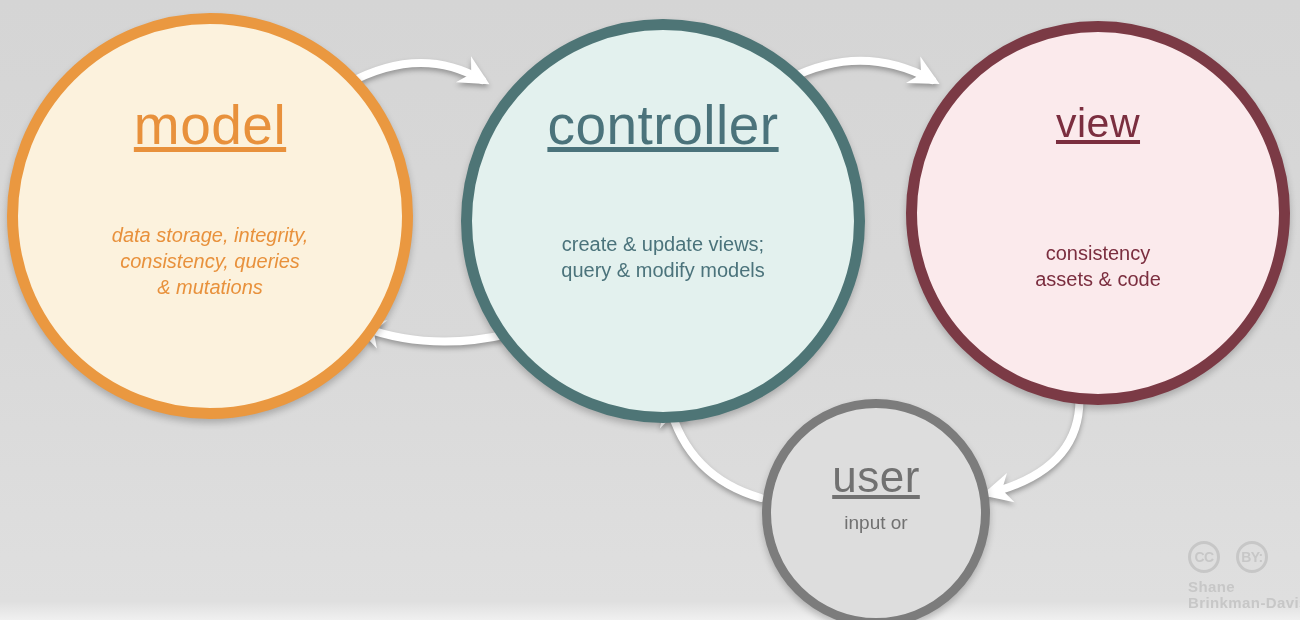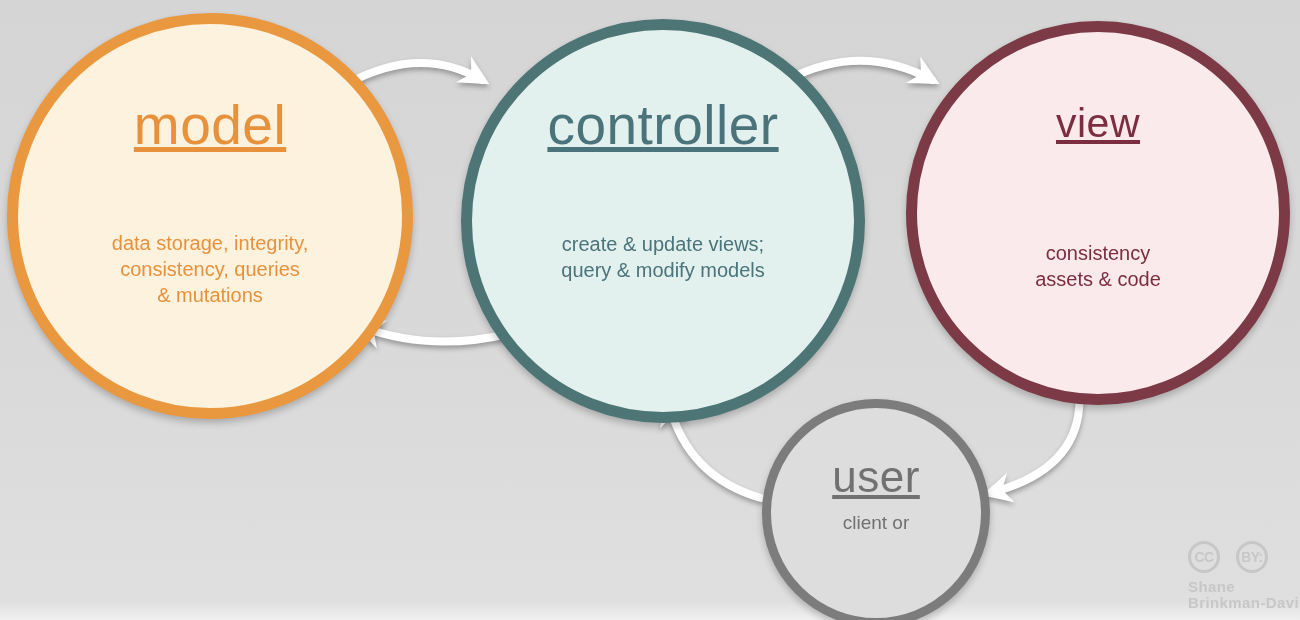--- a/index.html
+++ b/index.html
@@ -36,21 +36,21 @@
   .node-model      { left: 7px;   top: 13px;  width: 384px; height: 384px; border-width: 11px; }
   .node-controller { left: 461px; top: 19px;  width: 382px; height: 382px; border-width: 11px; }
   .node-view       { left: 906px; top: 21px;  width: 362px; height: 362px; border-width: 11px; }
   .node-user       { left: 762px; top: 399px; width: 210px; height: 210px; border-width: 9px;  }
 
   .node-model      .node-title { top: 71px;  font-size: 55px; line-height: 60px; }
   .node-controller .node-title { top: 65px;  font-size: 55px; line-height: 60px; }
   .node-view       .node-title { top: 61px;  font-size: 41px; line-height: 60px; }
   .node-user       .node-title { top: 45px;  font-size: 44px; line-height: 48px; }
 
-  .node-model      .node-desc { top: 206px; }
+  .node-model      .node-desc { top: 198px; font-style: italic; }
   .node-controller .node-desc { top: 201px; }
   .node-view       .node-desc { top: 208px; }
   .node-user       .node-desc { top: 102px; font-size: 19px; }
 
   
   .arrow-layer { position: absolute; left: 0; top: 0; }
   .arrow-layer path.arrow {
     fill: none;
     stroke-width: 8;
     stroke-linecap: round;
@@ -120,21 +120,21 @@
     <div class="node-title">view</div>
     <div class="node-desc">
       <div>consistency</div>
       <div>assets &amp; code</div>
     </div>
   </div>
 
   <div class="node node-user" style="border-color: rgb(124, 124, 124); background: rgb(221, 221, 221); color: rgb(113, 113, 113);">
     <div class="node-title">user</div>
     <div class="node-desc">
-      <div>client or</div>
+      <div>input or</div>
     </div>
   </div>
 
   <div class="attribution" style="color: rgb(199, 199, 199);">
     <div class="badges">
       <div class="badge" style="border-color: rgb(199, 199, 199);">CC</div>
       <div class="badge" style="border-color: rgb(199, 199, 199);">BY:</div>
     </div>
     <div class="author">
       <div>Shane</div>

